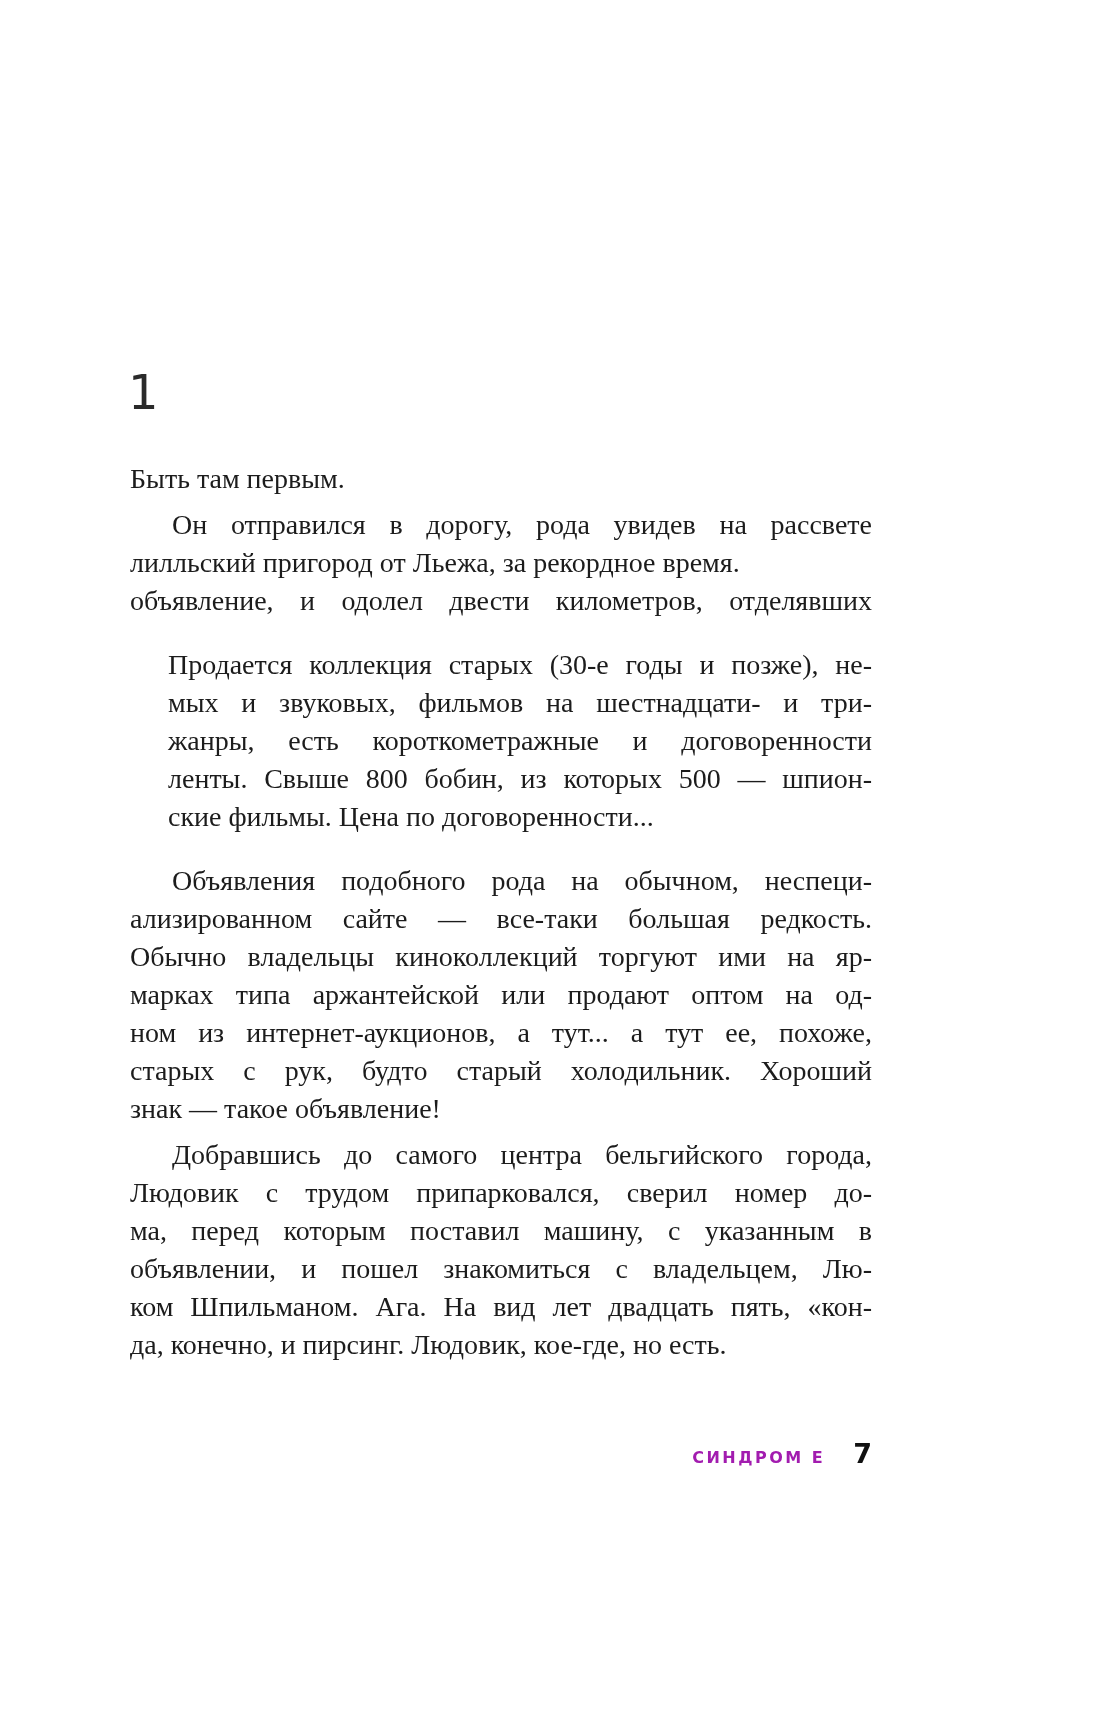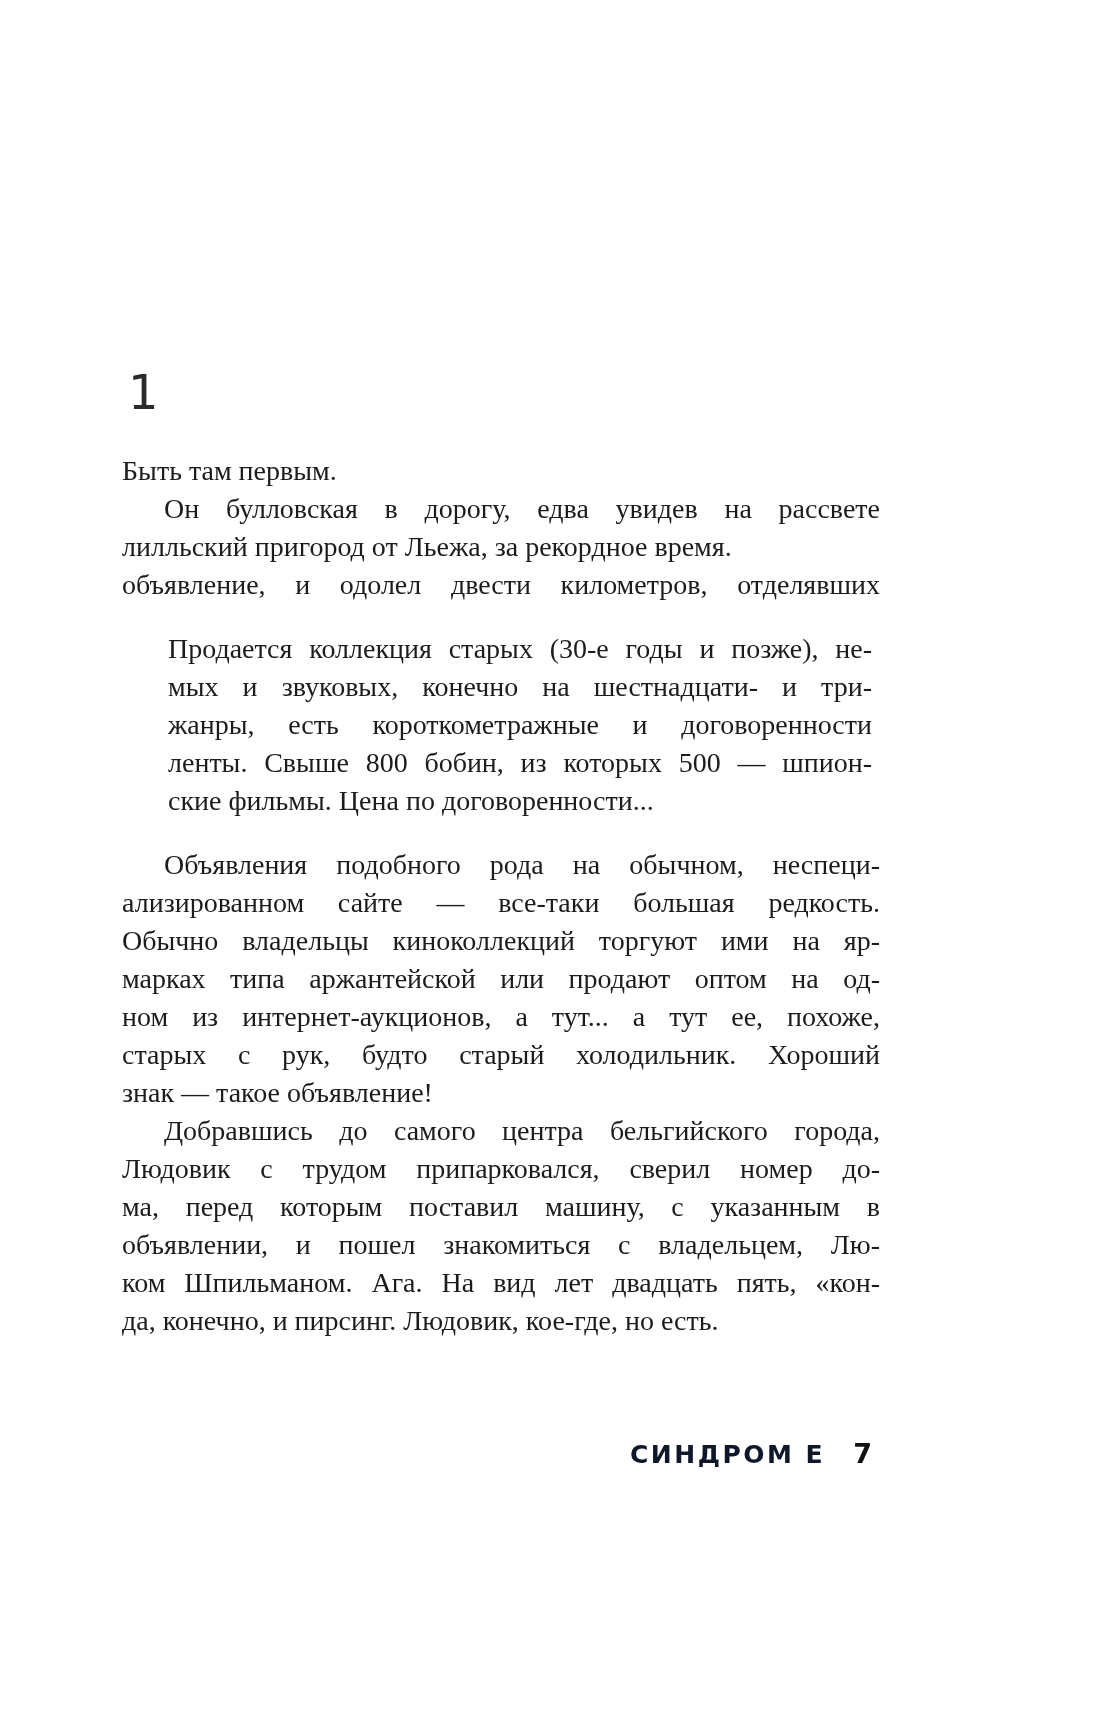--- a/index.html
+++ b/index.html
@@ -27,21 +27,21 @@
     line-height: 1;
   }
   .text-block {
     position: absolute;
     left: 122px;
     top: 452px;
     width: 758px;
     font-size: 28px;
     line-height: 38px;
   }
-  .para { margin: 0; padding: 0; }
+  .para { margin: 8px; padding: 0; }
   .ln {
     text-align: justify;
     text-align-last: justify;
     white-space: normal;
   }
   .ln.e {
     text-align: left;
     text-align-last: left;
   }
   .ln.ind { text-indent: 42px; }
@@ -51,24 +51,24 @@
   .footer {
     position: absolute;
     top: 1438px;
     right: 228px;
     display: flex;
     align-items: baseline;
     gap: 28px;
     font-family: "DejaVu Sans", sans-serif;
   }
   .running-title {
-    font-size: 25px;
+    font-size: 16px;
     font-weight: 600;
     letter-spacing: 2.5px;
-    color: #0f172a;
+    color: #a21caf;
     text-align: center;
   }
   .page-number {
     font-size: 27px;
     font-weight: 700;
     color: #111111;
   }
 </style>
 </head>
 <body>
@@ -77,28 +77,28 @@
 
   <div class="chapter-number">1</div>
 
   <div class="text-block">
 
     <div class="para">
       <div class="ln e">Быть там первым.</div>
     </div>
 
     <div class="para">
-      <div class="ln ind">Он булловская в дорогу, едва увидев на рассвете</div>
+      <div class="ln ind">Он отправился в дорогу, рода увидев на рассвете</div>
       <div class="ln e">лилльский пригород от Льежа, за рекордное время.</div>
       <div class="ln">объявление, и одолел двести километров, отделявших</div>
     </div>
 
     <div class="para ad-block">
       <div class="ln">Продается коллекция старых (30-е годы и позже), не-</div>
-      <div class="ln">мых и звуковых, конечно на шестнадцати- и три-</div>
+      <div class="ln">мых и звуковых, фильмов на шестнадцати- и три-</div>
       <div class="ln">жанры, есть короткометражные и договоренности</div>
       <div class="ln">ленты. Свыше 800 бобин, из которых 500 — шпион-</div>
       <div class="ln e">ские фильмы. Цена по договоренности...</div>
     </div>
 
     <div class="para">
       <div class="ln ind">Объявления подобного рода на обычном, неспеци-</div>
       <div class="ln">ализированном сайте — все-таки большая редкость.</div>
       <div class="ln">Обычно владельцы киноколлекций торгуют ими на яр-</div>
       <div class="ln">марках типа аржантейской или продают оптом на од-</div>

